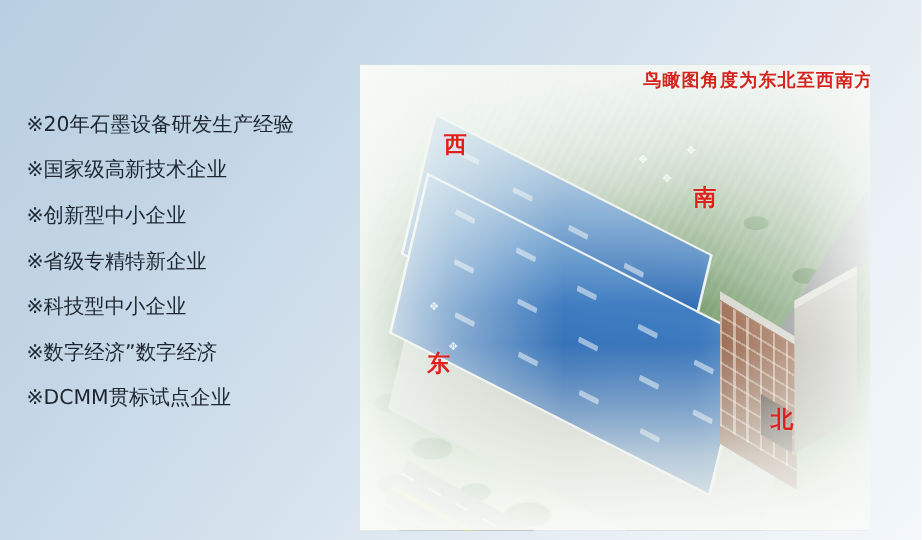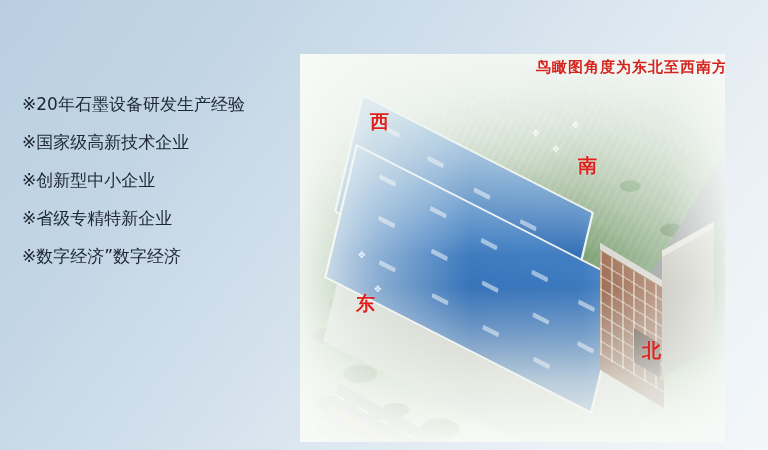--- a/index.html
+++ b/index.html
@@ -167,21 +167,23 @@
 </head>
 <body>
 
 <div id="slide">
 
   <div id="bullets">
     <div class="bullet">※20年石墨设备研发生产经验</div>
     <div class="bullet">※国家级高新技术企业</div>
     <div class="bullet">※创新型中小企业</div>
     <div class="bullet">※省级专精特新企业</div>
+    <div class="bullet">※科技型中小企业</div>
     <div class="bullet">※数字经济”数字经济</div>
+    <div class="bullet">※DCMM贯标试点企业</div>
   </div>
 
   <div id="photo">
 
     <div class="layer base"></div>
     <div class="layer fields"></div>
     <div class="layer trees"></div>
 
     <div class="road-side"></div>
     <div class="road-main">

